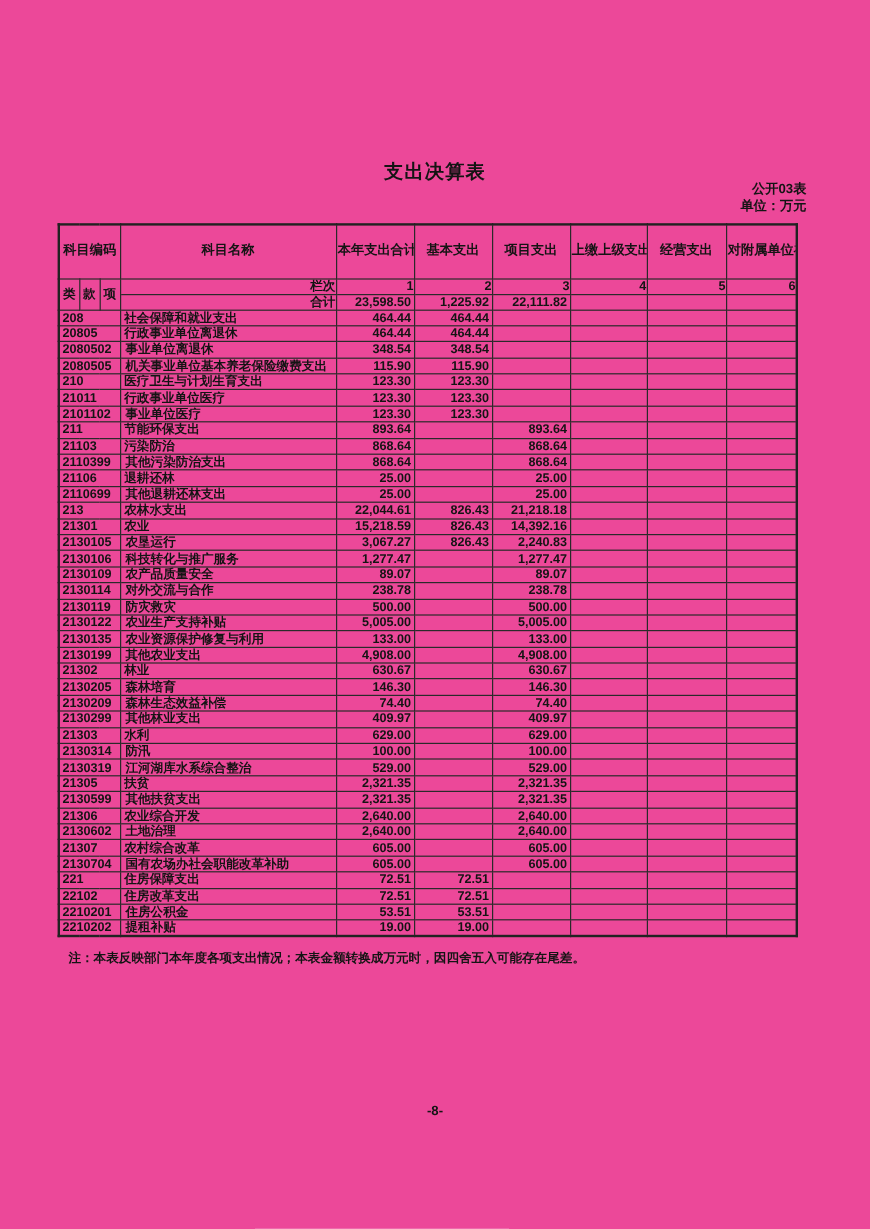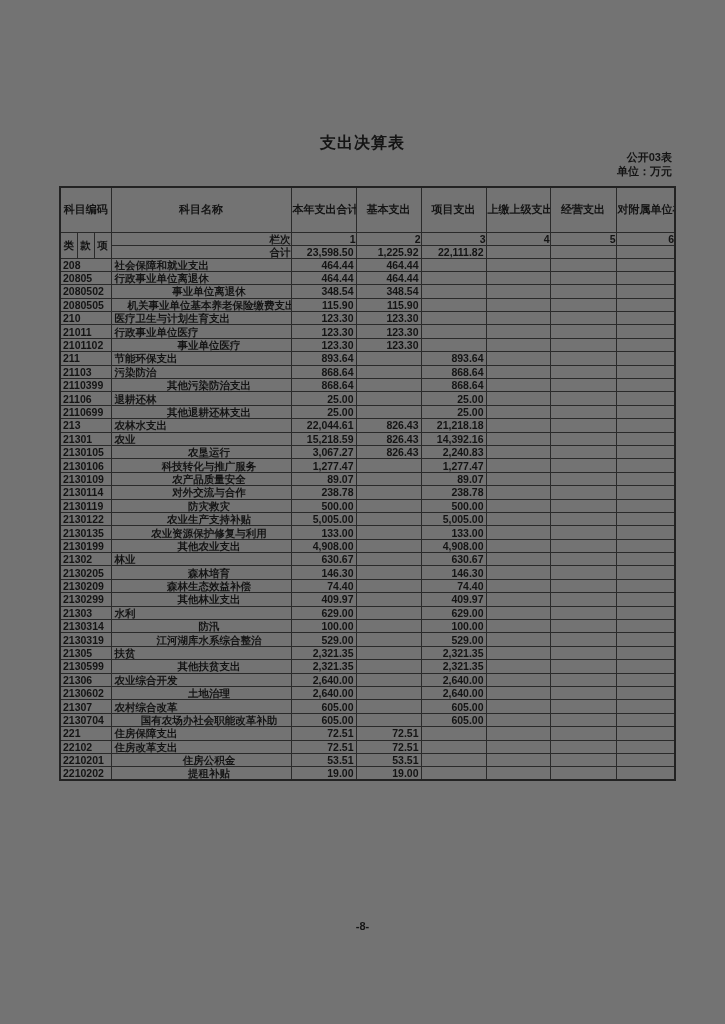--- a/index.html
+++ b/index.html
@@ -3,21 +3,21 @@
 <meta charset="utf-8">
 <style>
   * { margin: 0; padding: 0; box-sizing: border-box; }
   html, body { width: 725px; height: 1024px; background: #ffffff; }
   body {
     font-family: "Liberation Sans", "DejaVu Sans", sans-serif;
     color: #141414;
     position: relative;
     overflow: hidden;
   }
-  .page { position: absolute; inset: 0; background: #737373; }
+  .page { position: absolute; inset: 0; background: #ec4899; }
 
   .title {
     position: absolute;
     top: 133px; left: 0; width: 725px;
     text-align: center;
     font-size: 16px;
     font-weight: bold;
     letter-spacing: 1px;
   }
   .pub-code {
@@ -37,21 +37,21 @@
   }
   .unit {
     position: absolute;
     top: 164px; right: 53px;
     font-size: 11px;
     font-weight: bold;
   }
 
   table.main {
     position: absolute;
-    top: 186px; left: 59px;
+    top: 186px; left: 48px;
     width: 615px;
     border-collapse: collapse;
     table-layout: fixed;
   }
   table.main th, table.main td {
     border: 1px solid #2a2a2a;
     font-weight: bold;
     overflow: hidden;
     white-space: nowrap;
   }
@@ -74,21 +74,21 @@
   tr.lanci-row td, tr.total-row td { height: 13px; font-size: 10.5px; line-height: 12px; }
   td.center { text-align: right; }
   td.num {
     text-align: right;
     padding-right: 2px;
     font-size: 10.5px;
   }
   tr.data-row td { height: 13.4px; font-size: 10.5px; line-height: 12px; }
   td.code { text-align: left; padding-left: 2px; font-size: 10.5px; }
   td.name { text-align: left; padding-left: 3px; font-size: 10.5px; }
-  td.name.indent { padding-left: 16px; text-align: center; }
+  td.name.indent { padding-left: 4px; }
 
   .note {
     position: absolute;
     top: 792px; left: 57px; width: 615px;
     font-size: 10.5px;
     font-weight: bold;
   }
   .pageno {
     position: absolute;
     top: 920px; left: 0; width: 725px;
@@ -541,16 +541,17 @@
           <td class="num">19.00</td>
           <td class="num">19.00</td>
           <td class="num"></td>
           <td class="num"></td>
           <td class="num"></td>
           <td class="num"></td>
         </tr>
       </tbody>
   </table>
 
+  <div class="note">注：本表反映部门本年度各项支出情况；本表金额转换成万元时，因四舍五入可能存在尾差。</div>
 
   <div class="pageno">-8-</div>
 
 </div>
 
 </body></html>

